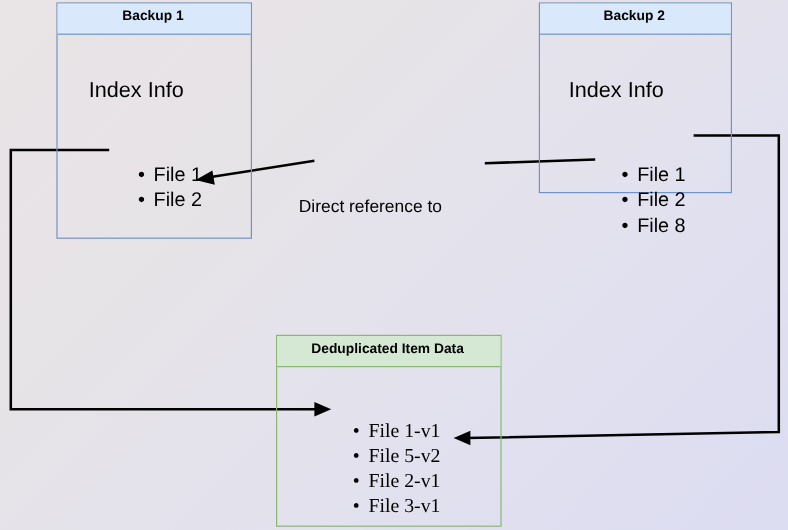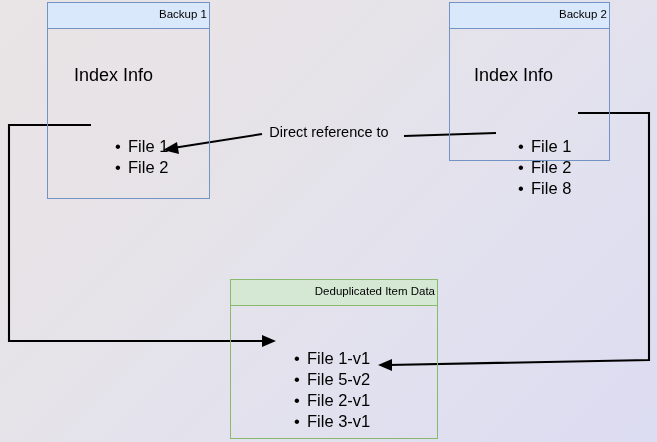--- a/index.html
+++ b/index.html
@@ -31,22 +31,22 @@
   .node {
     position: absolute;
     box-sizing: border-box;
     border-width: 1.6px;
     border-style: solid;
     background: transparent;
   }
   .node .node-title {
     box-sizing: border-box;
     width: 100%;
-    text-align: right;
-    font-weight: normal;
+    text-align: center;
+    font-weight: bold;
     font-size: 11.5px;
     color: #000;
     line-height: 1;
     padding: 6px 2px 7px 0;
     border-bottom-width: 1.6px;
     border-bottom-style: solid;
   }
   .node .node-body {
     position: relative;
     height: calc(100% - 24px);
@@ -93,22 +93,22 @@
     top: 0;
     font-size: 16.5px;
     line-height: 21px;
   }
 
   .edge-label {
     position: absolute;
     font-size: 14.5px;
     line-height: 18px;
     color: #000;
-    text-align: center;
     white-space: nowrap;
+    margin-top: 41px;
   }
 </style>
 </head>
 <body>
 
 <div id="canvas">
 
   <svg class="conn-layer" viewBox="0 0 657 442" width="657" height="442">
     <defs>
       <marker id="arrowL" markerWidth="12" markerHeight="12" refX="10" refY="5" orient="auto" markerUnits="userSpaceOnUse">
@@ -152,24 +152,24 @@
     <div class="node-body">
       <span class="index-label" style="left:24px; top:36px;">Index Info</span>
       <ul class="item-list" style="left:51px; top:91px;">
         <li>File 1</li>
         <li>File 2</li>
         <li>File 8</li>
       </ul>
     </div>
   </div>
 
-  <div class="node green" style="left:230px; top:279px; width:208px; height:160px;">
+  <div class="node green" style="left:230px; top:279px; width:188px; height:160px;">
     <div class="node-title">Deduplicated Item Data</div>
     <div class="node-body">
-      <ul class="item-list" style="left:46px; top:26px;">
+      <ul class="item-list" style="left:46px; top:26px;font-family:Liberation Serif, serif;">
         <li>File 1-v1</li>
         <li>File 5-v2</li>
         <li>File 2-v1</li>
         <li>File 3-v1</li>
       </ul>
     </div>
   </div>
 
   <div class="edge-label" style="left:249px; top:123px; width:160px;">
     <div>Direct reference to</div>

